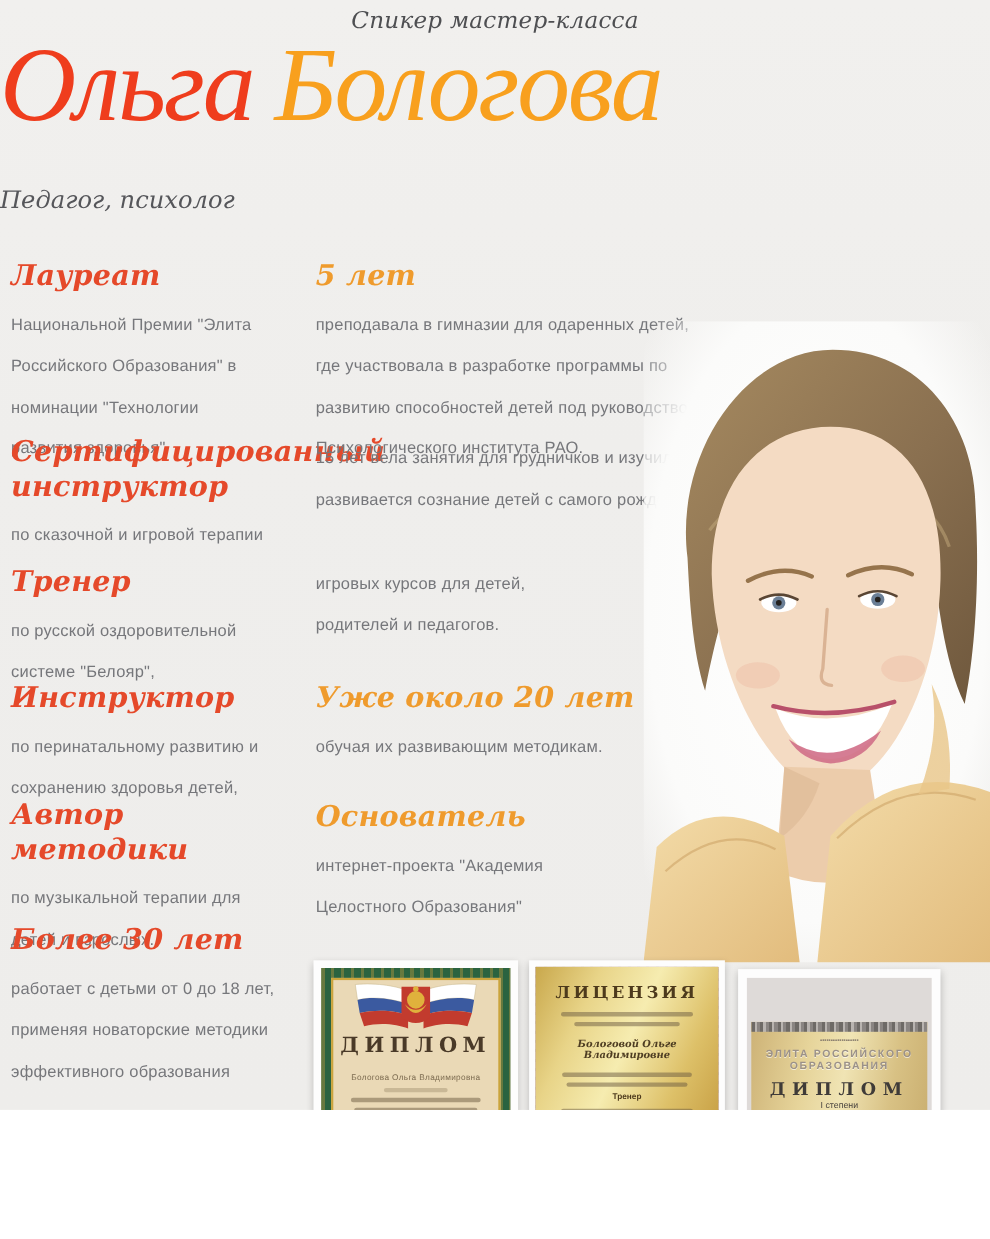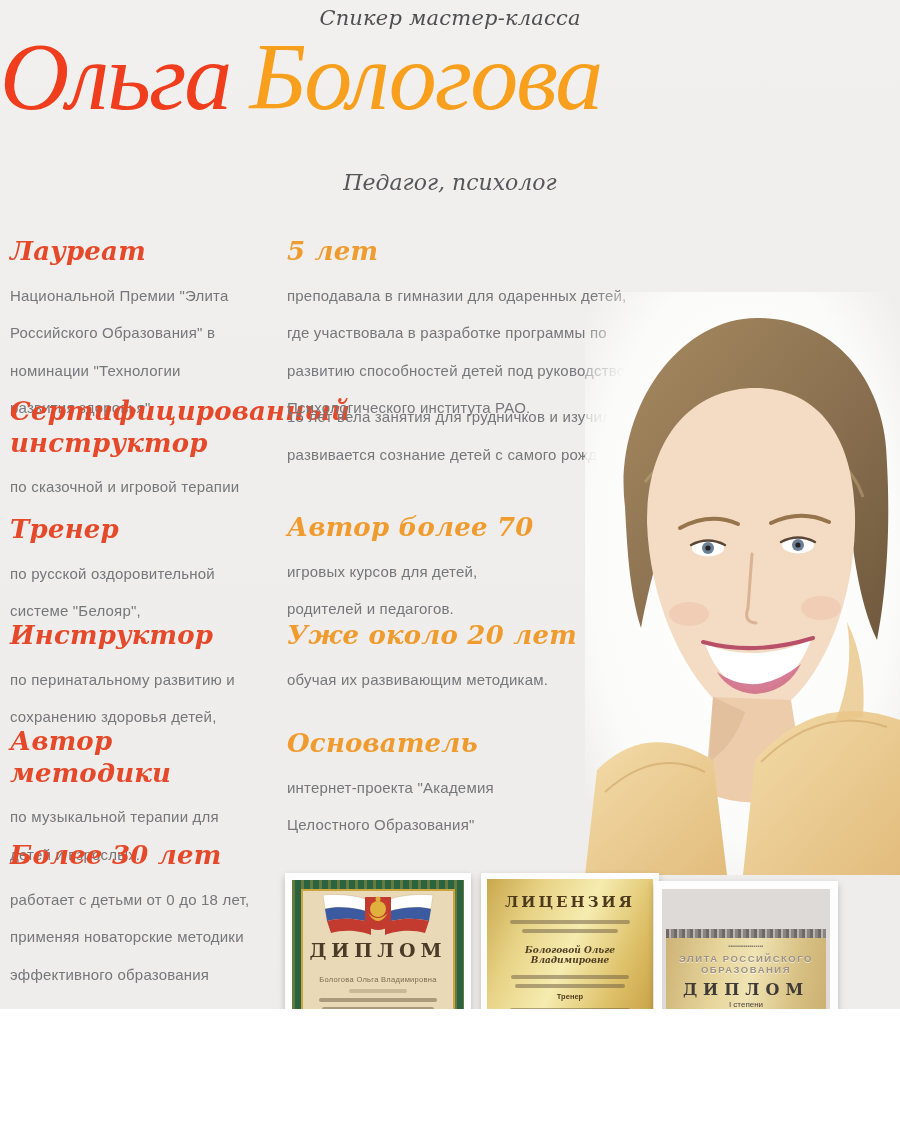--- a/index.html
+++ b/index.html
@@ -15,21 +15,21 @@
     font-size:21px; color:#4e4f52; letter-spacing:.2px;
   }
   .name{
     position:absolute; top:19px; left:0; width:100%; margin:0; 
     font-family:Liberation Serif, serif; font-style:italic; font-weight:400;
     font-size:96px; letter-spacing:-2px; line-height:1.2; white-space:nowrap;
   }
   .name .first{color:#ef3d1d; margin-right:.2em;}
   .name .last{color:#f8a01e;}
   .subtitle{
-    position:absolute; top:170px; left:0; width:100%; text-align:center;
+    position:absolute; top:170px; left:0; width:100%; 
     font-family:"DejaVu Serif","Liberation Serif",serif; font-style:italic;
     font-size:22px; color:#55565a;
   }
   
   .block{position:absolute; margin:0;}
   .col-left .block{left:10px; width:272px;}
   .col-right .block{left:287px; width:350px;}
   .block h2{
     margin:0 0 9px 0;
     font-family:"DejaVu Serif","Liberation Serif",serif; font-style:italic; font-weight:700;
@@ -39,21 +39,21 @@
   .col-right .block h2{color:#ef9b2d;}
   .bline{
     font-size:15px; line-height:37.5px; color:#76777b; white-space:nowrap; letter-spacing:.2px;
   }
   
   .portrait{position:absolute; left:585px; top:292px; width:315px; height:583px;}
   
   .cert{position:absolute; margin:0; background:#fdfdfd; box-shadow:0 3px 7px rgba(0,0,0,.22); box-sizing:border-box;}
   .cert1{left:285px; top:873px; width:186px; height:246px; padding:7px;}
   .cert2{left:481px; top:873px; width:178px; height:246px; padding:6px;}
-  .cert3{left:654px; top:881px; width:184px; height:238px; padding:8px;}
+  .cert3{left:671px; top:881px; width:184px; height:238px; padding:8px;}
   .c1-inner{position:relative; width:100%; height:100%; background:#2a6340; padding:9px; box-sizing:border-box;
     background-image:repeating-linear-gradient(90deg, rgba(216,163,60,.35) 0 3px, rgba(0,0,0,0) 3px 9px);}
   .c1-paper{position:relative; width:100%; height:100%; background:#ead9b6; border:2px solid #caa43c; box-sizing:border-box; overflow:hidden; text-align:center;}
   .c1-flags{position:absolute; top:0; left:50%; transform:translateX(-50%);}
   .c1-title{margin-top:48px; font-family:"DejaVu Serif","Liberation Serif",serif; font-weight:700;
     font-size:19px; letter-spacing:5px; color:#4a3a28;}
   .c1-name{margin-top:14px; font-size:7.5px; color:#7c6b50; letter-spacing:.3px;}
   .c1-award{margin-top:6px; font-size:7px; font-weight:700; color:#6d5c42;}
   .c1-nom{margin-top:1px; font-size:6px; color:#8b7a5f;}
   .bar{height:4px; background:#a99877; opacity:.5; border-radius:2px; margin:5px auto 0; filter:blur(.3px);}
@@ -139,21 +139,20 @@
       <div class="bline">преподавала в гимназии для одаренных детей,</div>
       <div class="bline">где участвовала в разработке программы по</div>
       <div class="bline">развитию способностей детей под руководством</div>
       <div class="bline">Психологического института РАО.</div>
     </section>
     <section class="block" style="top:398px">
       <div class="bline">15 лет вела занятия для грудничков и изучила, как</div>
       <div class="bline">развивается сознание детей с самого рождения.</div>
     </section>
     <section class="block" style="top:512px">
-      <h2>Автор более 70</h2>
       <div class="bline">игровых курсов для детей,</div>
       <div class="bline">родителей и педагогов.</div>
     </section>
     <section class="block" style="top:620px">
       <h2>Уже около 20 лет</h2>
       <div class="bline">обучая их развивающим методикам.</div>
     </section>
     <section class="block" style="top:728px">
       <h2>Основатель</h2>
       <div class="bline">интернет-проекта "Академия</div>

